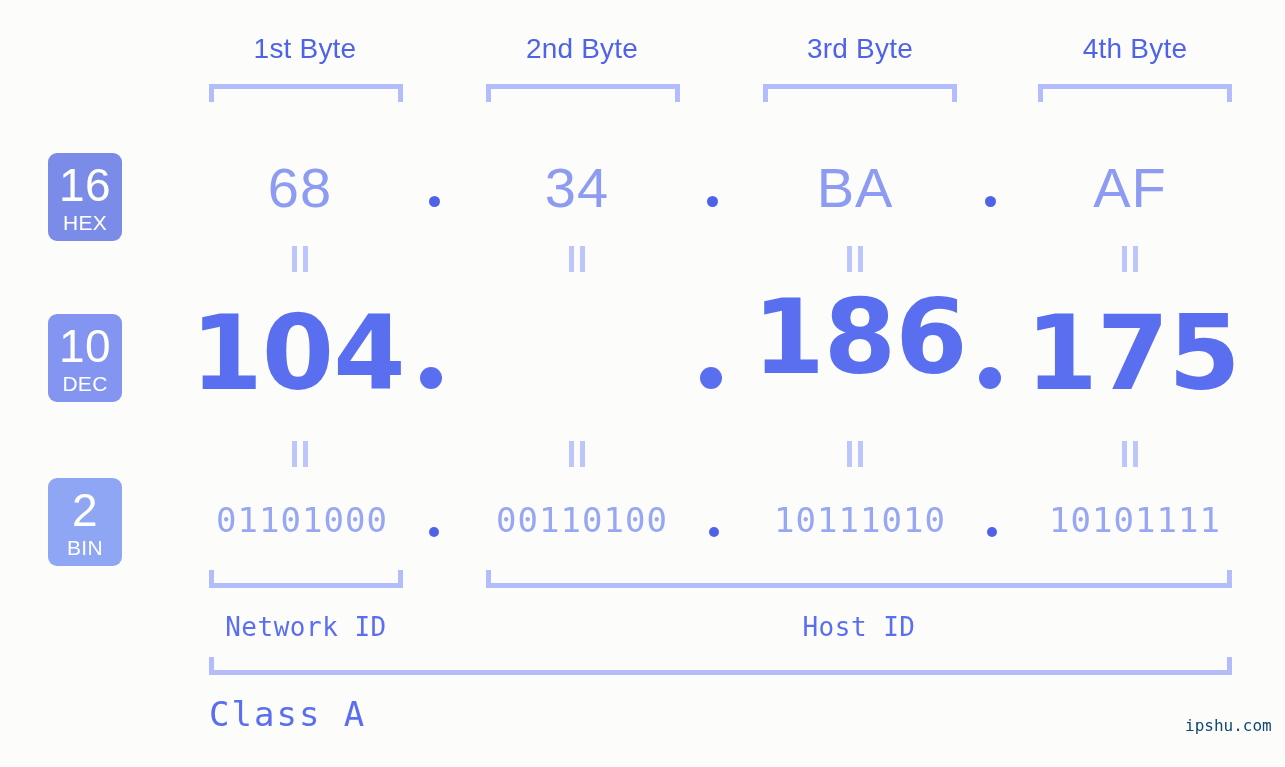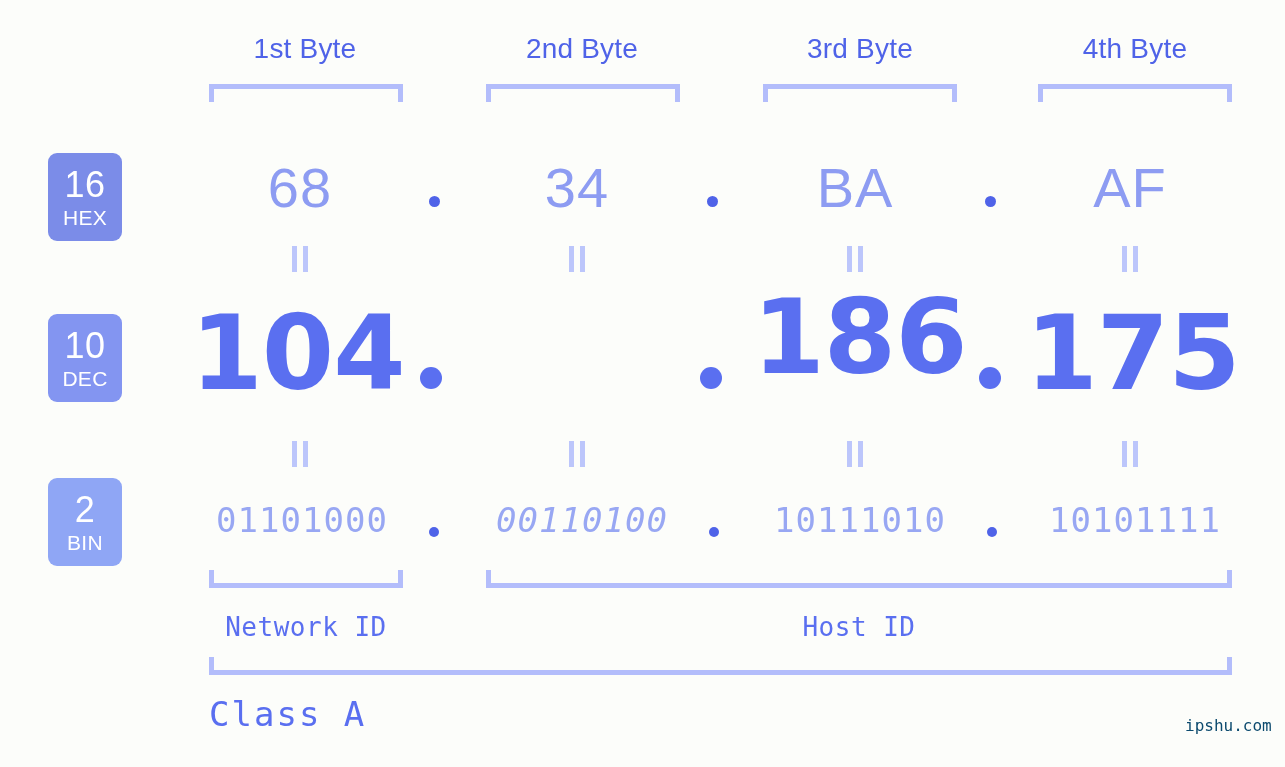--- a/index.html
+++ b/index.html
@@ -55,21 +55,21 @@
     color: #ffffff;
     text-align: center;
     display: flex;
     flex-direction: column;
     align-items: center;
     justify-content: center;
     box-sizing: border-box;
     line-height: 1;
   }
   .badge .num {
-    font-size: 36px;
+    font-size: 46px;
     font-weight: 400;
     letter-spacing: 0.5px;
   }
   .badge .name {
     font-size: 21px;
     font-weight: 400;
     margin-top: 4px;
     letter-spacing: 0.3px;
   }
 
@@ -219,21 +219,21 @@
       <i></i>
     </div>
 
   <div class="abs badge" id="badge-bin" style="left: 48px; top: 478px; width: 74px; height: 88px; background: rgb(143, 166, 245);">
     <span class="num">2</span>
     <span class="name">BIN</span>
   </div>
 
   <div class="abs cell bin-val" style="left:205px; top:500px; width:194px;">01101000</div>
   <div class="abs dot" style="left:429px; top:527px; width:10px; height:10px;"></div>
-  <div class="abs cell bin-val" style="left:485px; top:500px; width:194px;font-style:italic;">00110100</div>
+  <div class="abs cell bin-val" style="left:485px; top:500px; width:194px;">00110100</div>
   <div class="abs dot" style="left:709px; top:527px; width:10px; height:10px;"></div>
   <div class="abs cell bin-val" style="left:763px; top:500px; width:194px;">10111010</div>
   <div class="abs dot" style="left:987px; top:527px; width:10px; height:10px;"></div>
   <div class="abs cell bin-val" style="left:1038px; top:500px; width:194px;">10101111</div>
 
   <div class="abs bracket up" style="left: 209px; top: 570px; width: 194px; height: 18px; border-color: rgb(179, 189, 251);"></div>
   <div class="abs bracket up" style="left: 486px; top: 570px; width: 746px; height: 18px; border-color: rgb(179, 189, 251);"></div>
 
   <div class="abs caption" style="left:209px; top:612px; width:194px;">Network ID</div>
   <div class="abs caption" style="left:486px; top:612px; width:746px;">Host ID</div>

